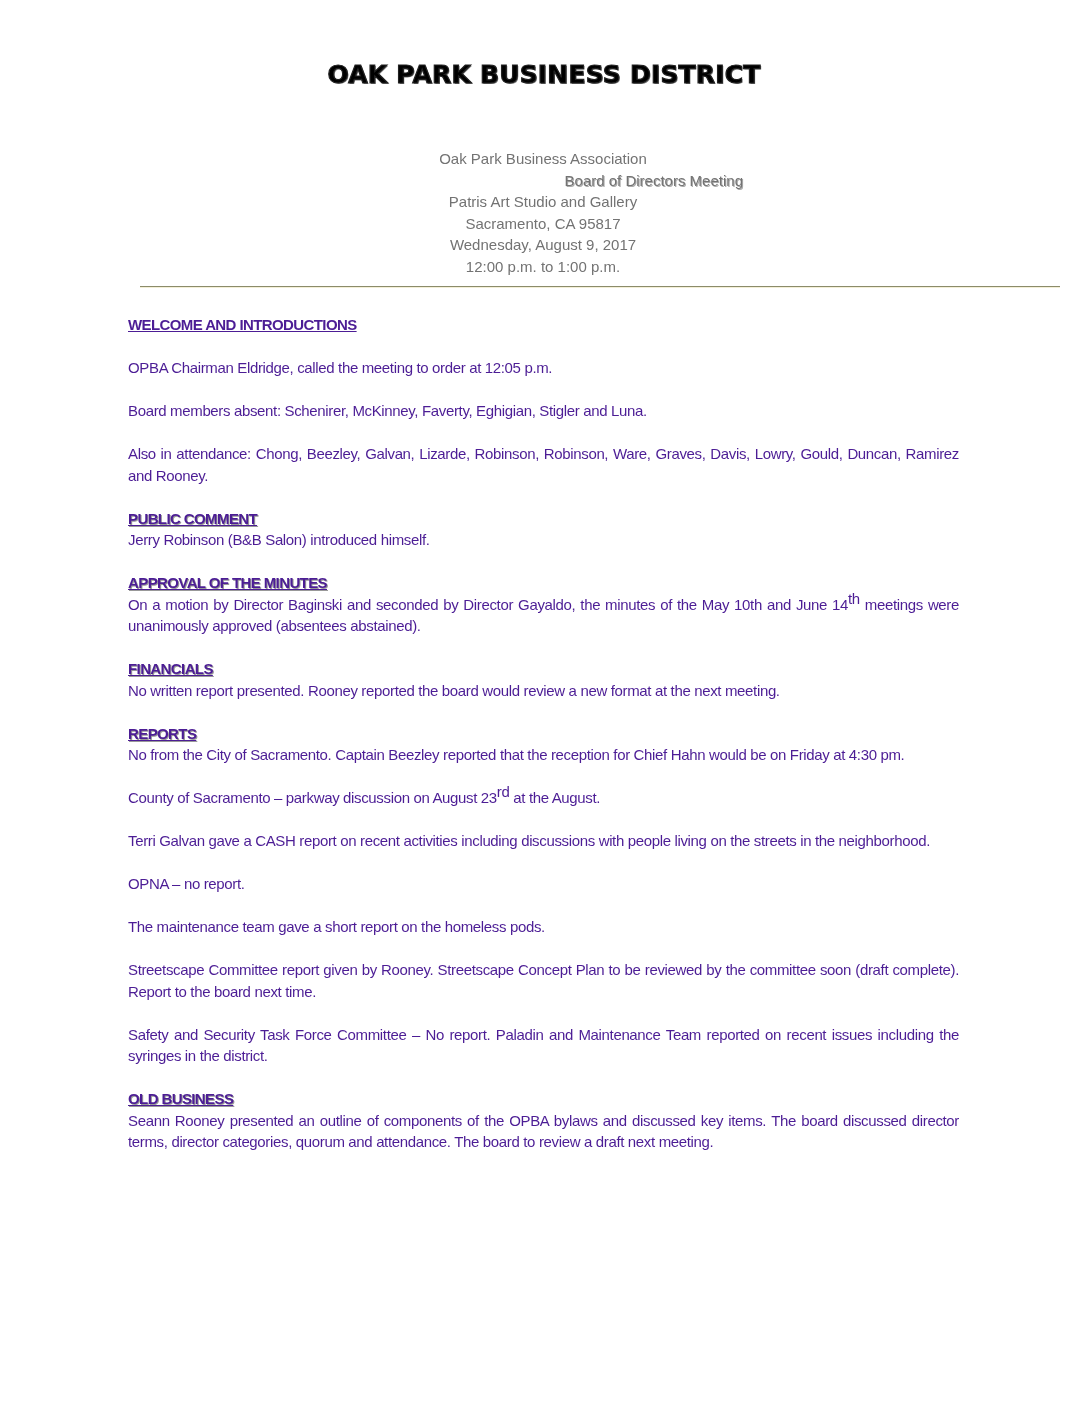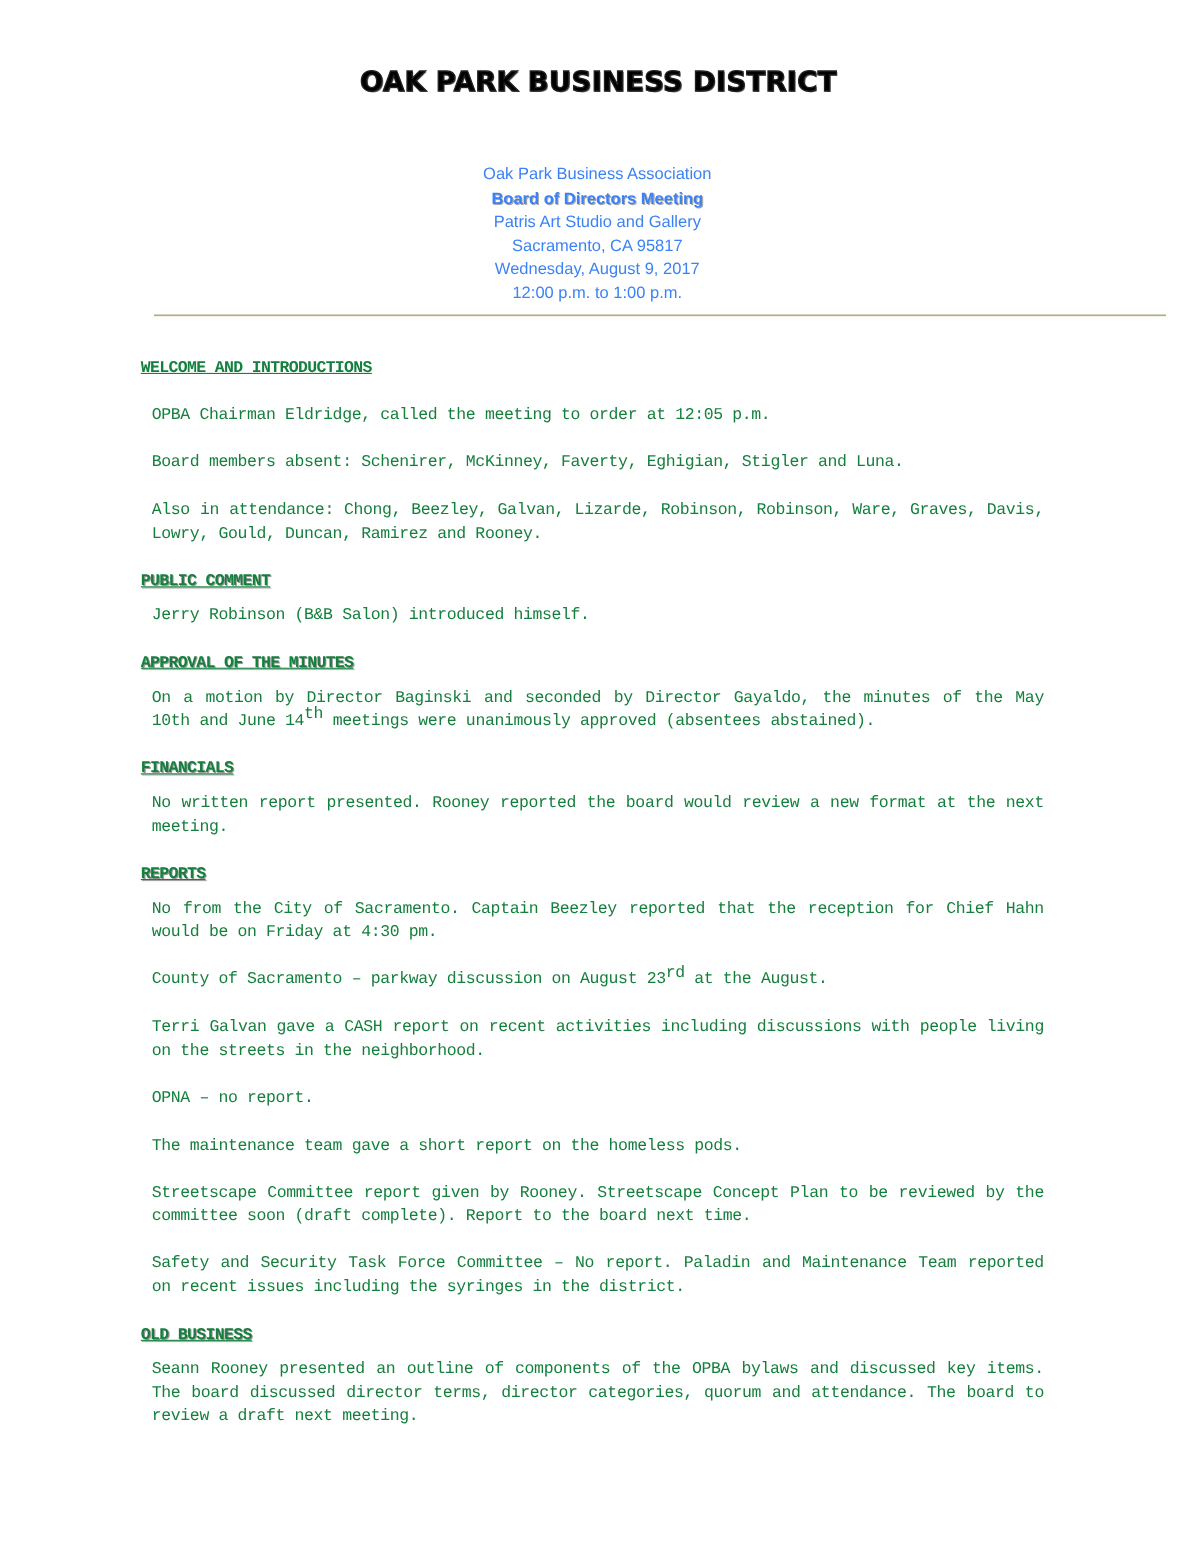--- a/index.html
+++ b/index.html
@@ -8,39 +8,39 @@
     font-family: "Liberation Sans", sans-serif; color: #111;
   }
   .title {
     position: absolute; top: 60px; left: 0; width: 1088px; text-align: center;
     font-family: "DejaVu Sans", sans-serif; font-size: 25px; font-weight: bold;
     color: #000000; -webkit-text-stroke: 1.2px #222; letter-spacing: 0.2px;
     text-shadow: 1px 1px 0 #777;
   }
   .header-block {
     position: absolute; top: 148px; left: 343px; width: 400px; text-align: center;
-    font-size: 15px; line-height: 21.5px; color: #3b82f6;
+    font-size: 15px; line-height: 21.5px; color: #737373;
   }
-  .header-block .bold { font-weight: bold; text-shadow: 1px 1px 0 #aaa; }
+  .header-block .bold { font-weight: normal; text-shadow: 1px 1px 0 #aaa; text-align: right; }
   .rule {
     position: absolute; top: 286px; left: 140px; width: 920px; height: 0;
     border-top: 1px solid #8b8b6a; box-shadow: 0 1px 0 #f3efd6;
   }
   .content {
-    position: absolute; left: 128px; top: 324px; width: 831px;
-    font-size: 15px; line-height: 21.5px; color: #15803d;
-    font-family: Liberation Mono, monospace;
+    position: absolute; left: 128px; top: 314px; width: 831px;
+    font-size: 15px; line-height: 21.5px; color: #4c1d95;
+    font-family: Liberation Sans, sans-serif;
     letter-spacing: -0.35px;
   }
   .h {
     font-weight: bold; text-decoration: underline; display: block;
     letter-spacing: -0.6px;
   }
   .h.shadow { text-shadow: 1px 1px 0 #999; }
-  p { margin: 10px; text-align: justify; }
+  p { margin: 0; text-align: justify; }
   .gap { margin-top: 21.5px; }
   sup { font-size: 15px; line-height: 0; }
 </style>
 </head>
 <body>
 
 <div class="title">OAK PARK BUSINESS DISTRICT</div>
 
 <div class="header-block">
   <div>Oak Park Business Association</div>

